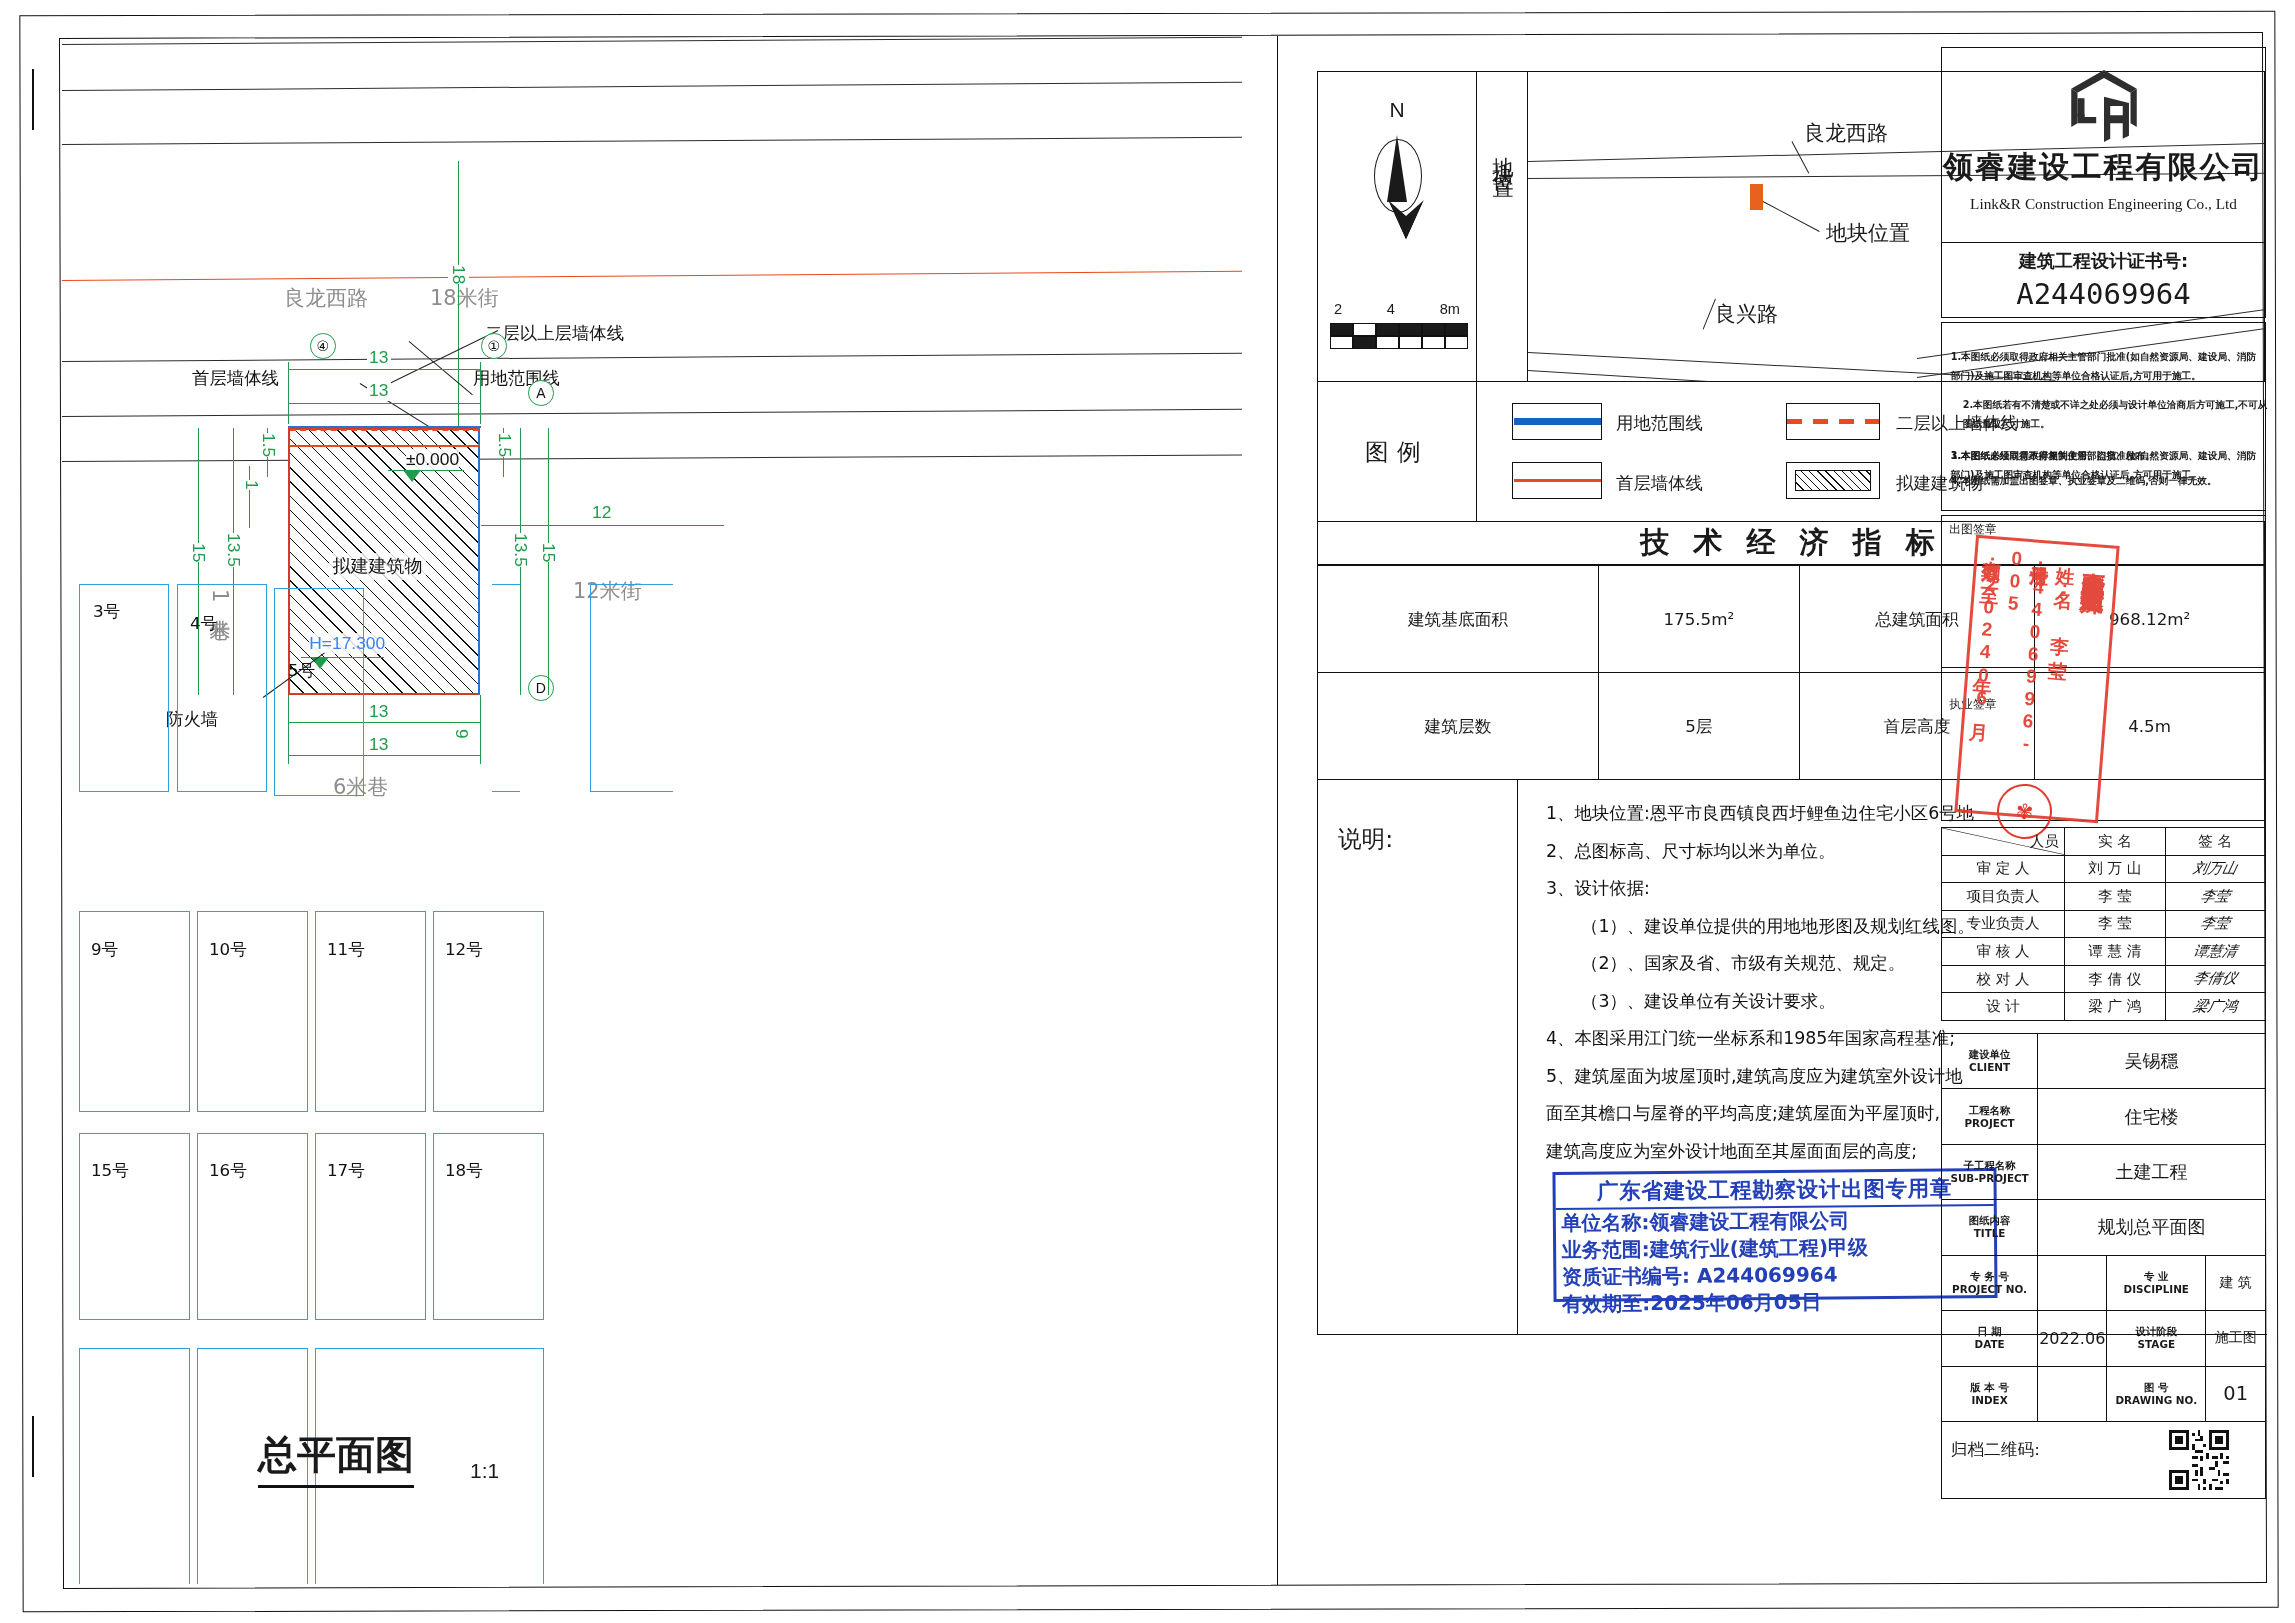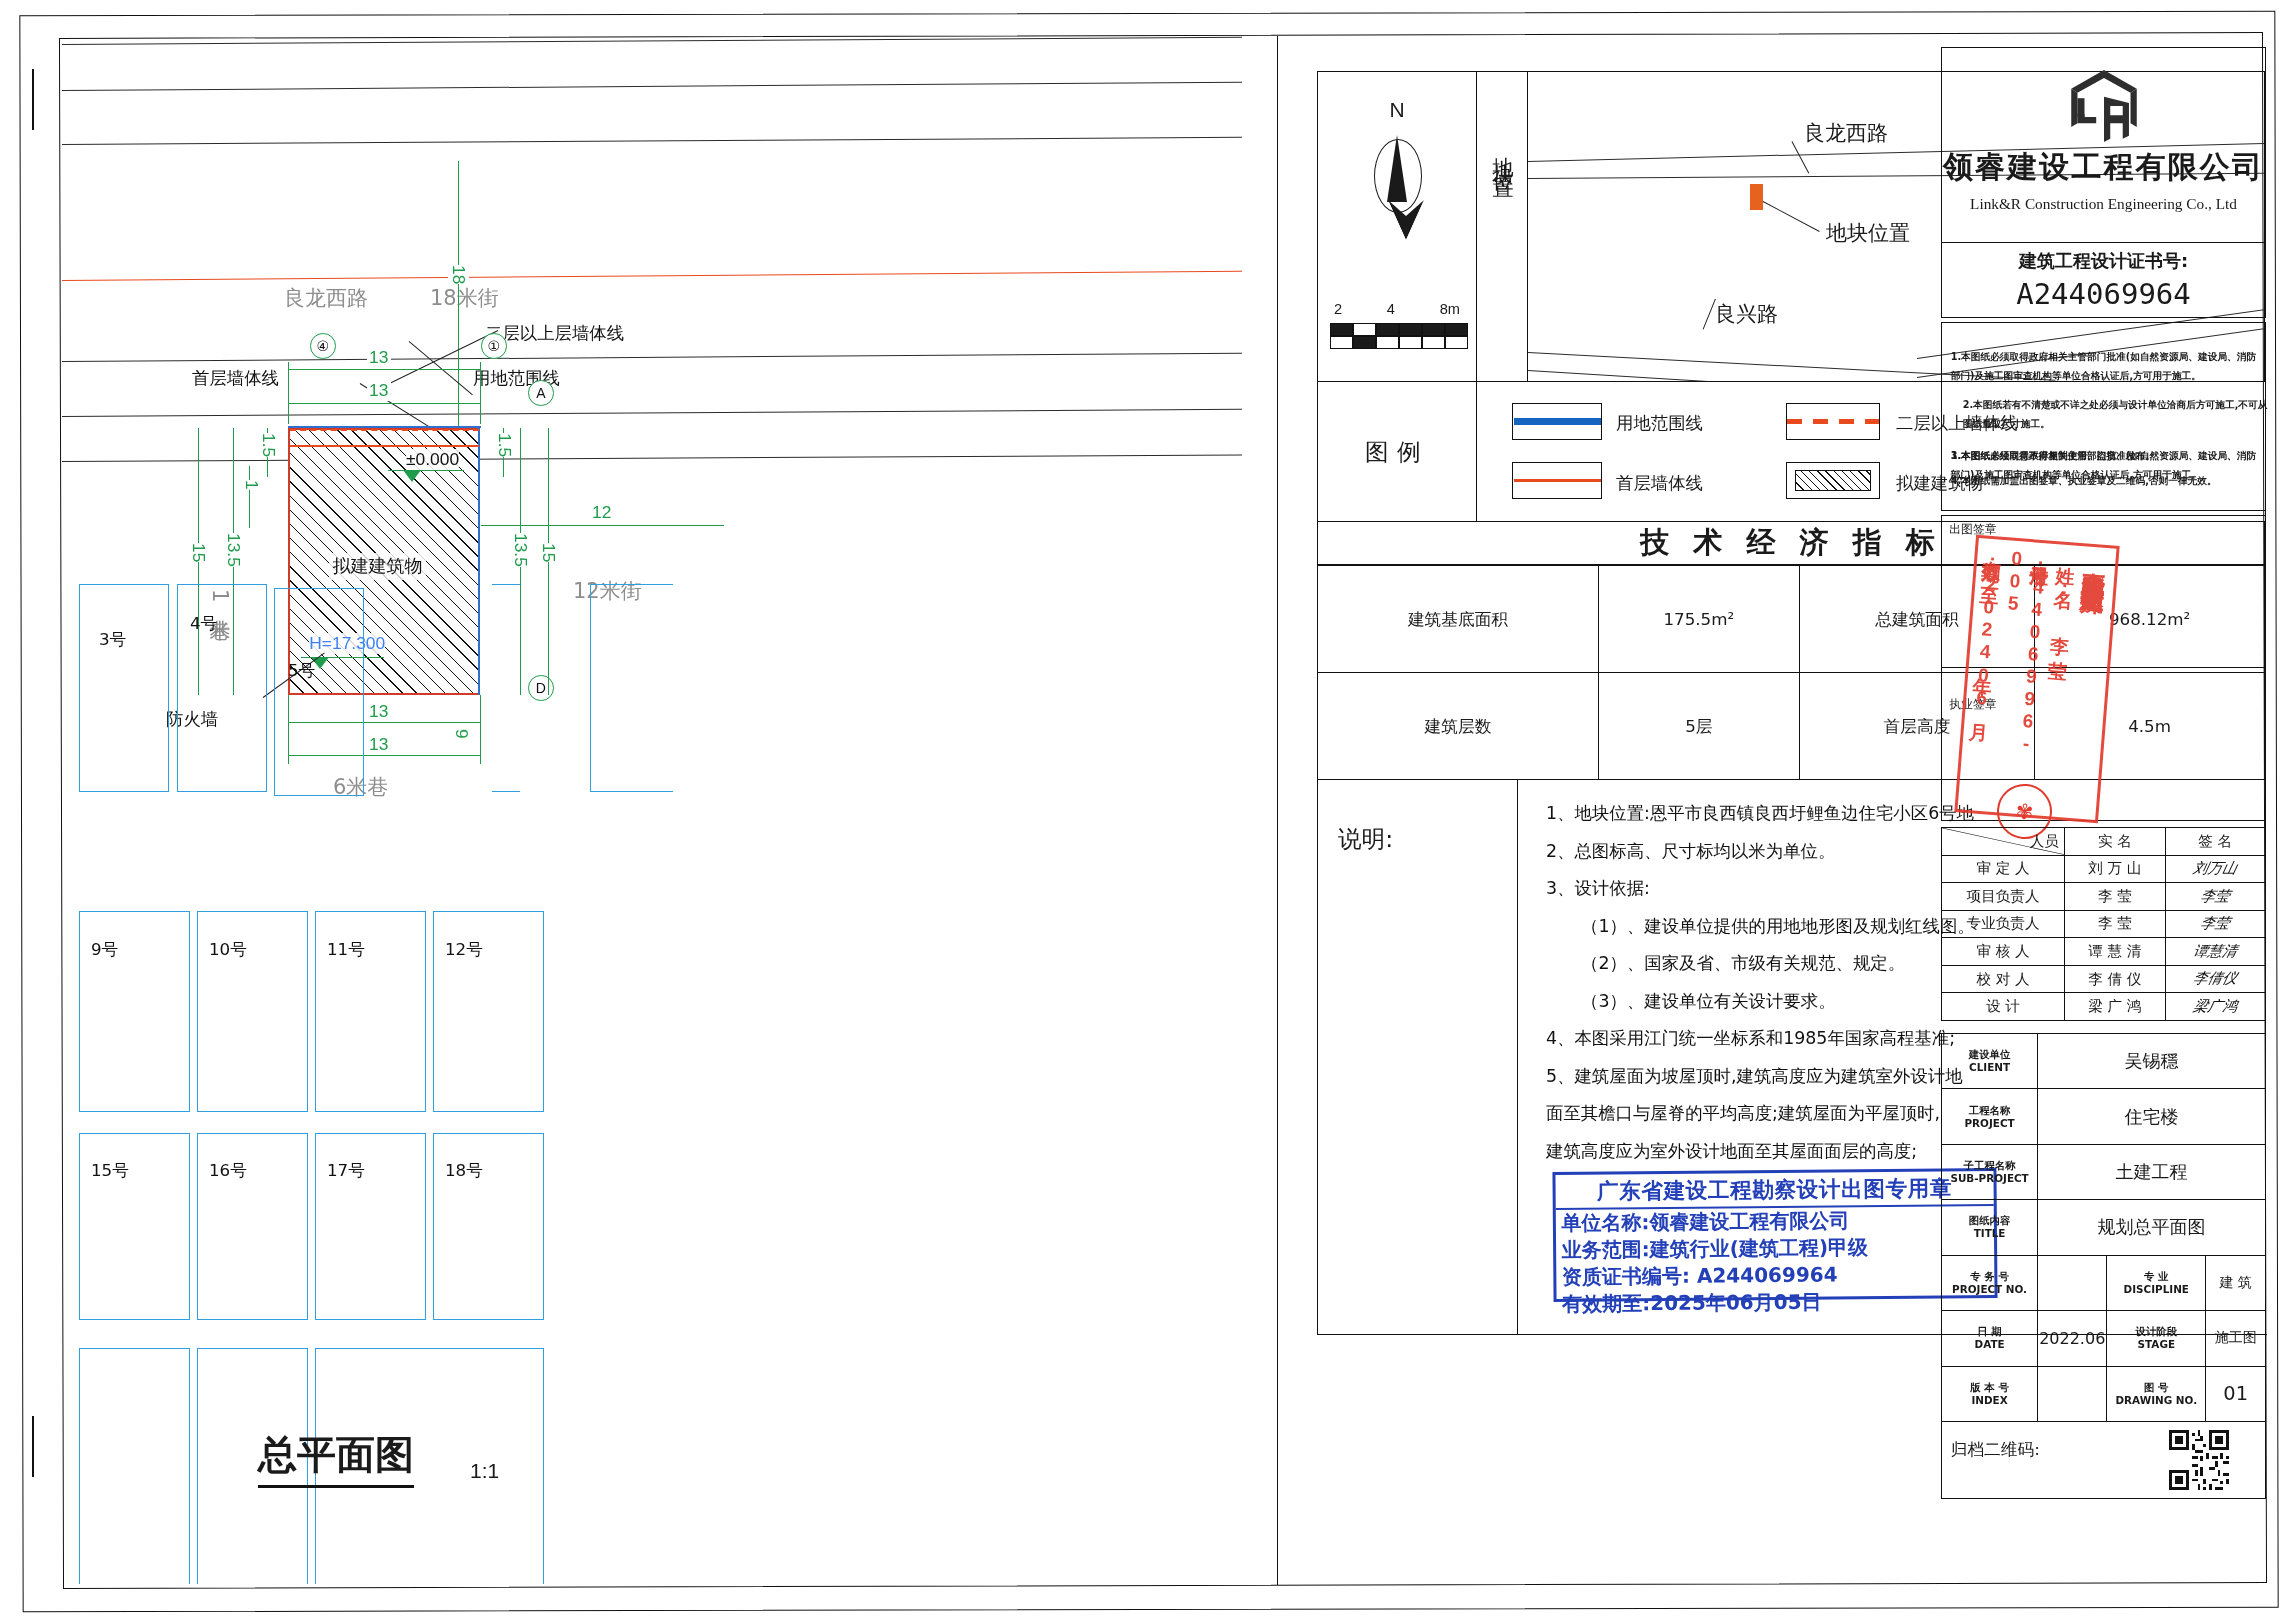--- a/index.html
+++ b/index.html
@@ -229,21 +229,21 @@
   <div class="abs dim-txt" style="left:305px;top:698px;">13</div>
   <div class="abs dim-g dim-line-v" style="left:226px;top:659px;height:69px;"></div>
   <div class="abs dim-g dim-line-v" style="left:418px;top:659px;height:69px;"></div>
   <div class="abs dim-txt-v" style="left:389px;top:693px;">9</div>
   <div class="abs cn gray-cn" style="left:271px;top:737px;">6米巷</div>
 
   <div class="abs note-cn cn" style="left:104px;top:671px;">防火墙</div>
   <div class="abs leader" style="left:201px;top:661px;width:76px;transform:rotate(-36deg);"></div>
 
   <div class="abs lot" style="left:17.4px;top:548px;width:90px;height:208px;"></div>
-  <div class="abs lot-label cn abs" style="left:31px;top:592px;margin-left:6px;">3号</div>
+  <div class="abs lot-label cn abs" style="left:31px;top:564px;">3号</div>
   <div class="abs lot" style="left:115px;top:548px;width:90px;height:208px;"></div>
   <div class="abs lot-label cn" style="left:128px;top:576px;">4号</div>
   <div class="abs lot" style="left:212px;top:552px;width:90px;height:208px;"></div>
   <div class="abs lot-label cn" style="left:226px;top:623px;">5号</div>
 
   <div class="abs lot" style="left:528px;top:548px;width:83px;height:208px;border-right:none;"></div>
   <div class="abs lot" style="left:430px;top:548px;width:28px;height:208px;border-left:none;border-right:none;"></div>
 
   <div class="abs lot" style="left:17.4px;top:875px;width:111px;height:201px;"></div>
   <div class="abs lot-label cn" style="left:29px;top:902px;">9号</div>

